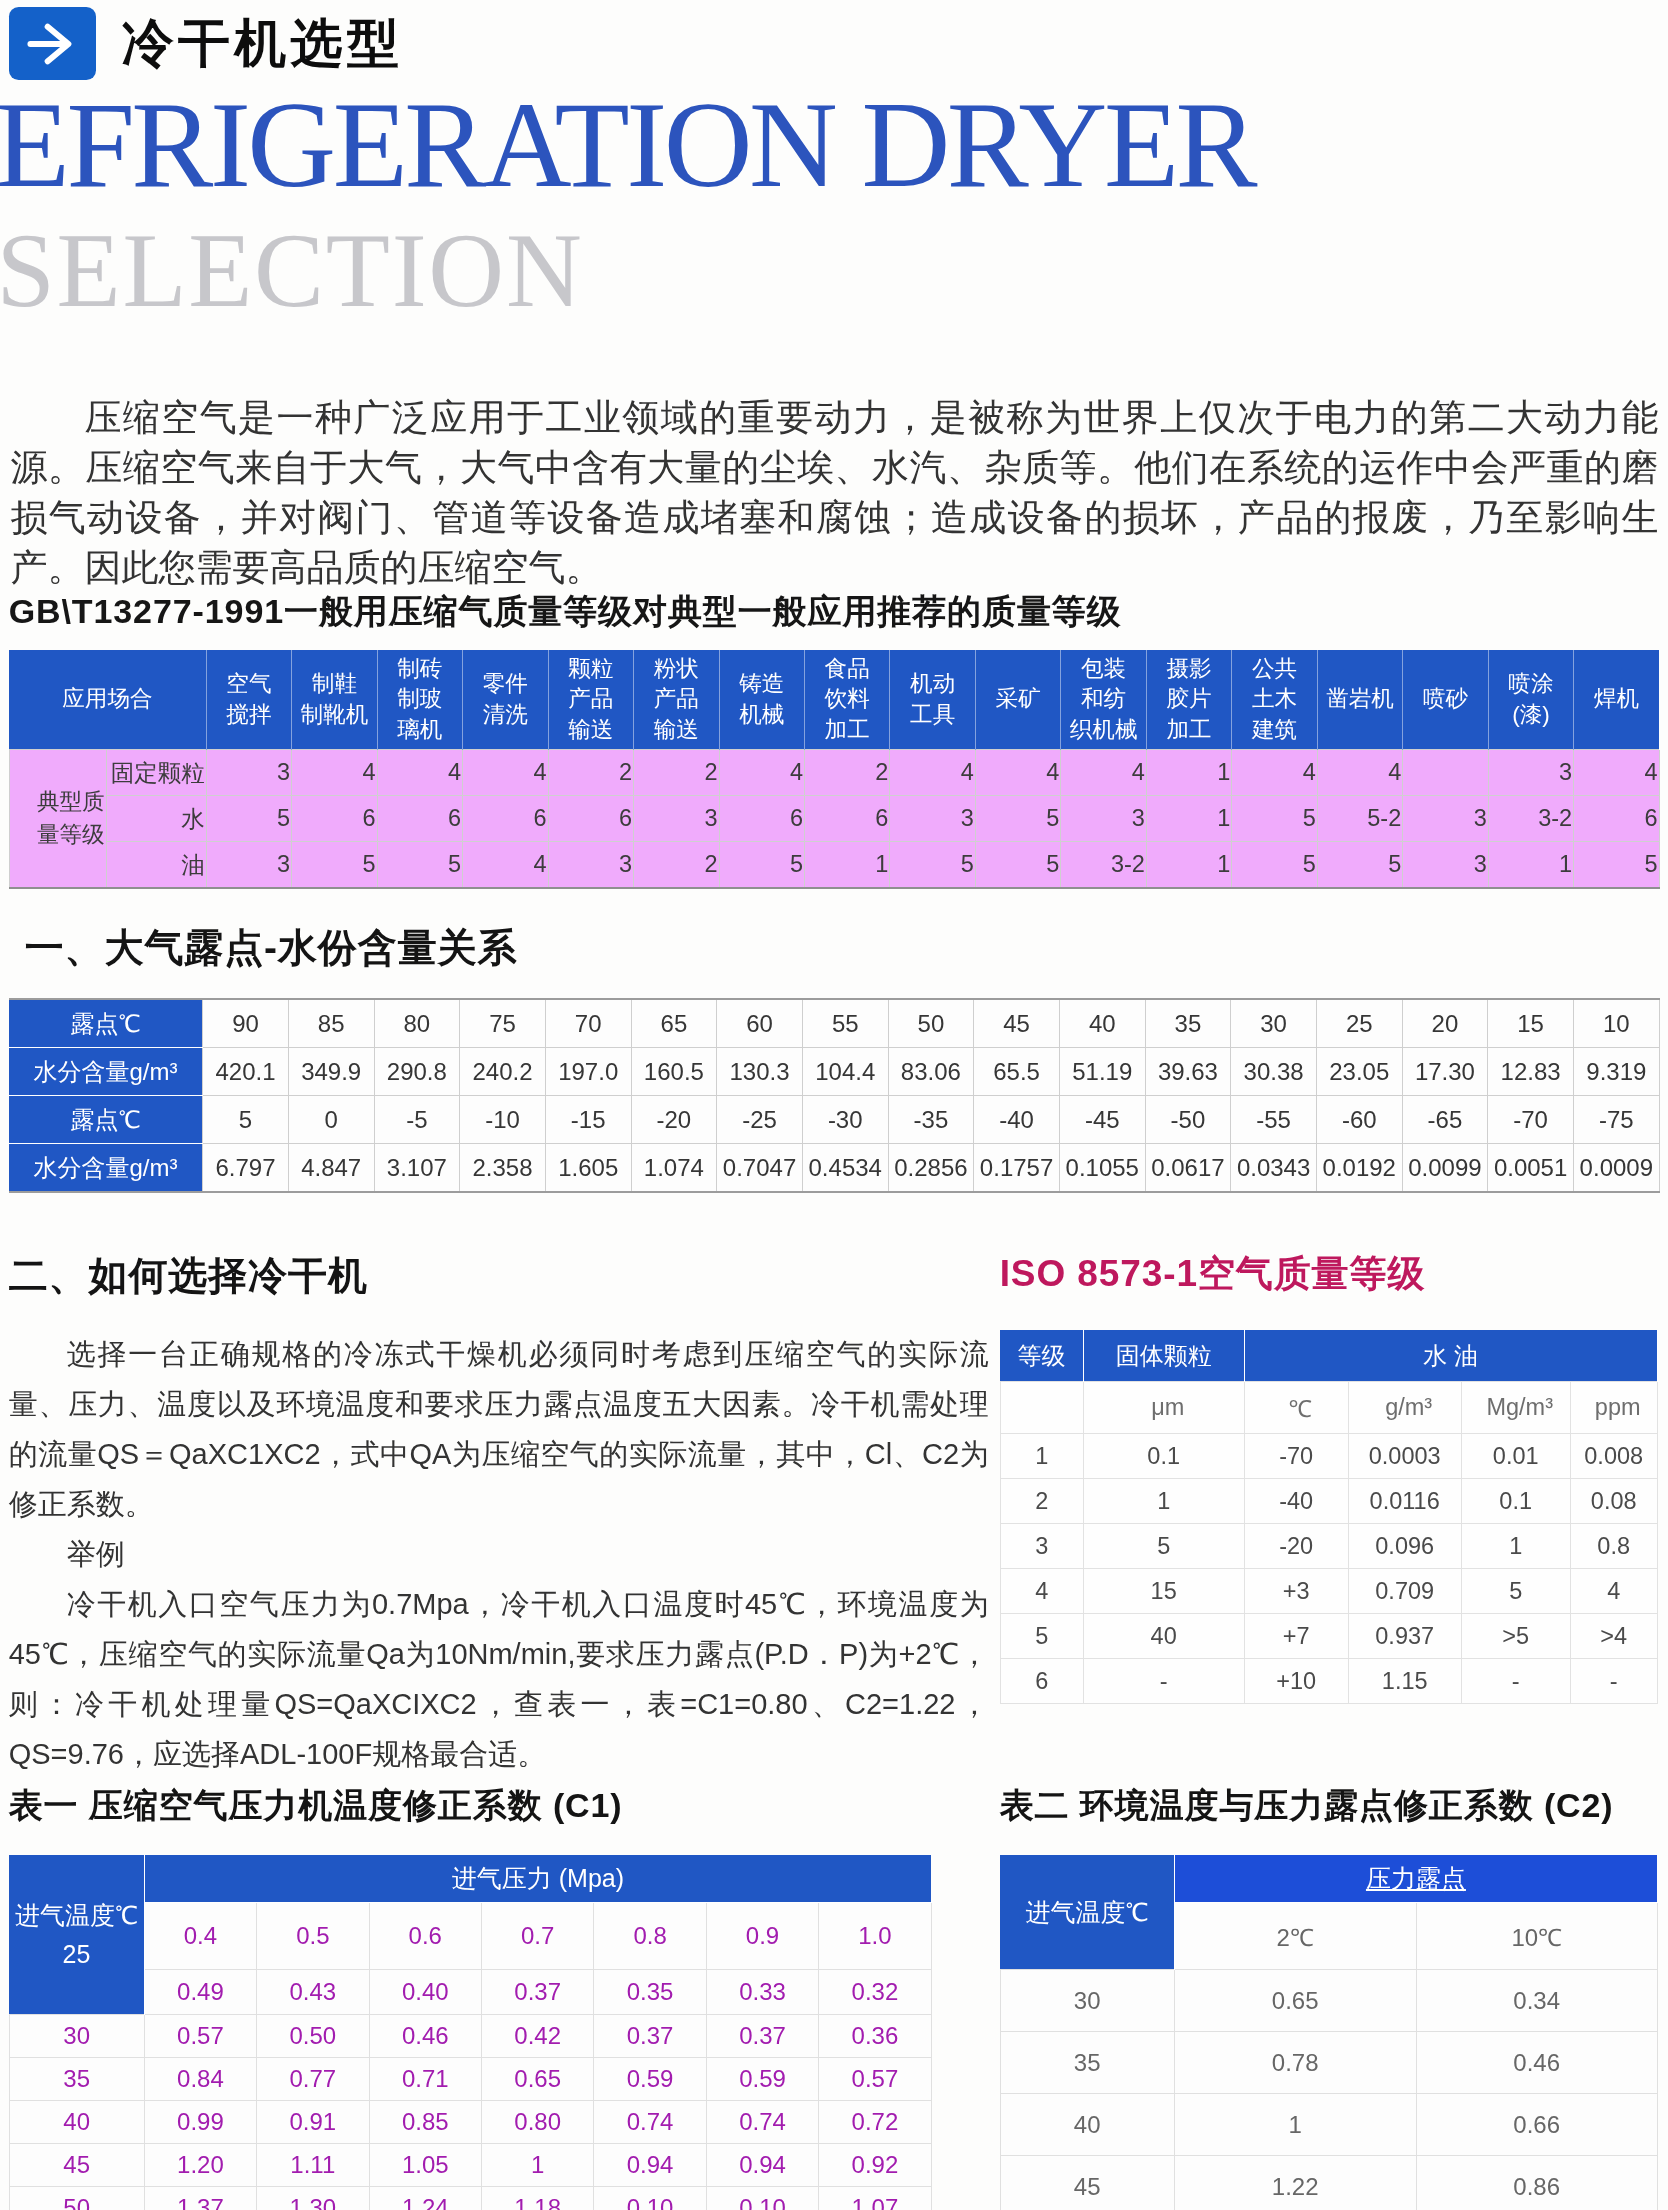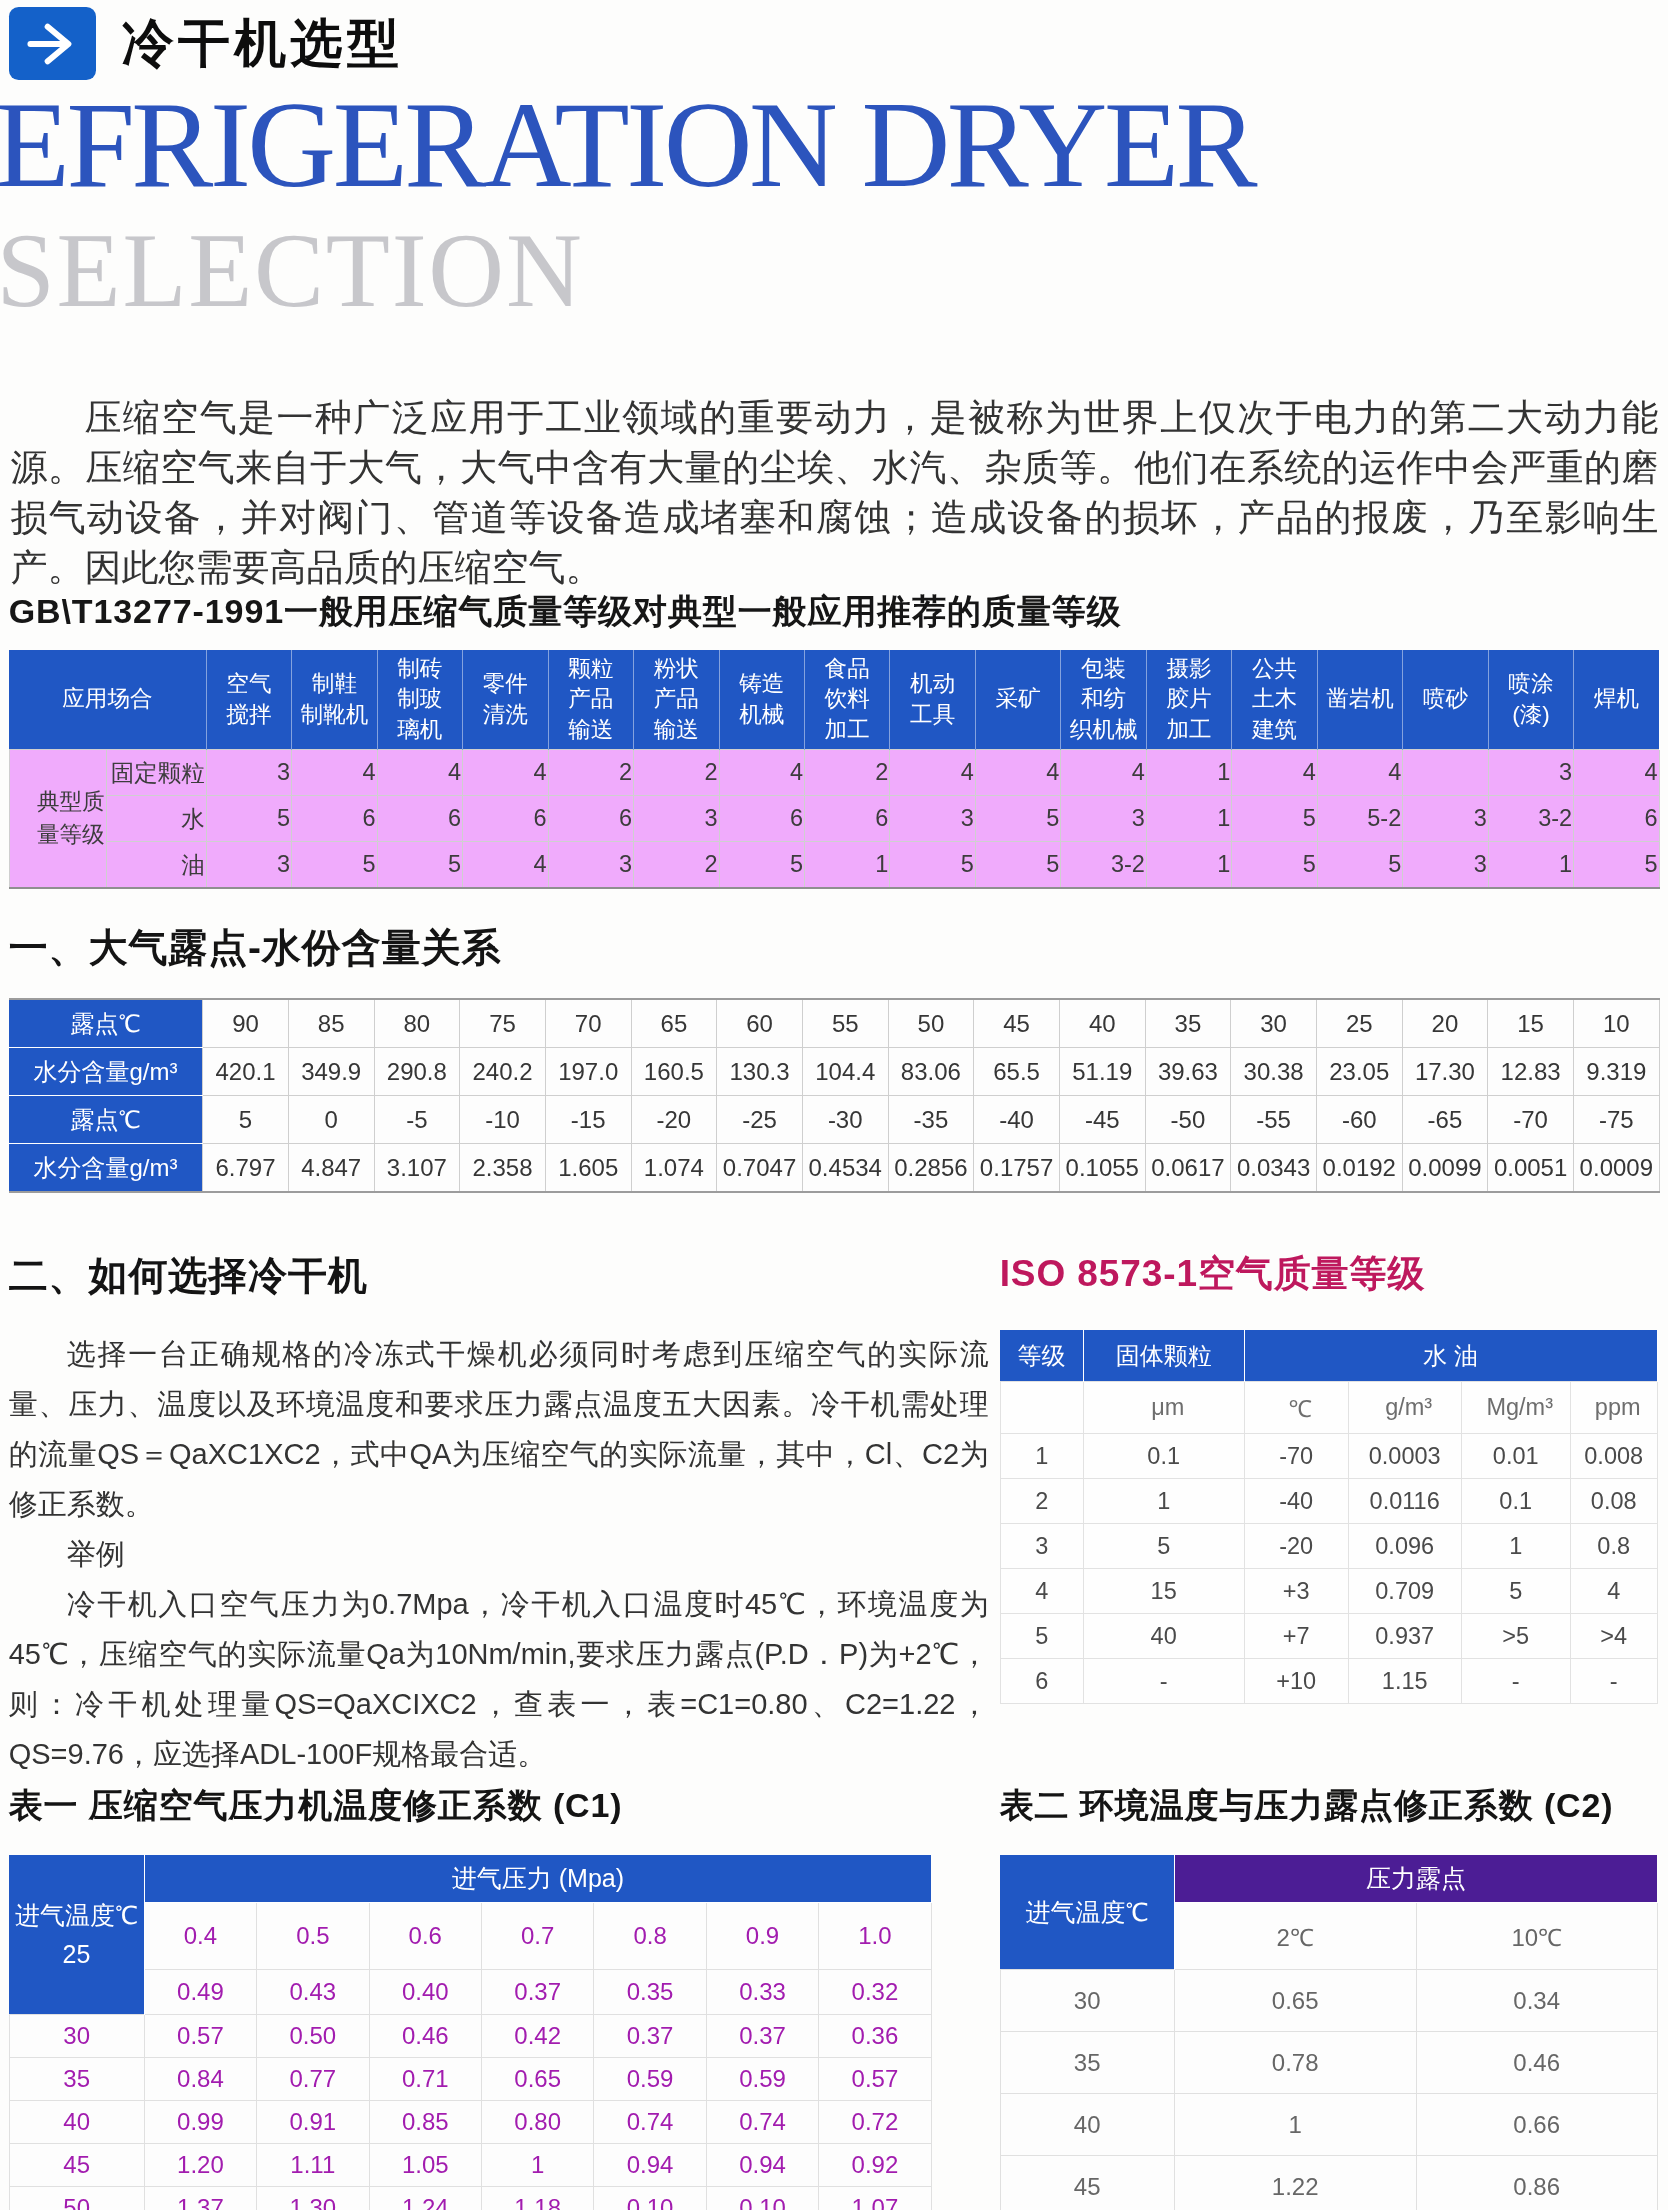--- a/index.html
+++ b/index.html
@@ -24,21 +24,21 @@
     color:#161616;letter-spacing:0.9px;}
   #gb-table{position:absolute;left:8.7px;top:650px;width:1651px;border-collapse:collapse;
     table-layout:fixed;border-bottom:2.6px solid #8f8f8f;}
   #gb-table th{background:#2057c4;color:#fff;font-weight:normal;font-size:22.6px;line-height:1.35;
     white-space:pre-line;height:97px;text-align:center;vertical-align:middle;
     border-right:0.9px solid rgba(255,255,255,.45);}
   #gb-table td{height:43px;text-align:right;font-size:23.5px;color:#3c3c3c;
     border:0.9px solid #cfcfcf;background:#f0abfc;vertical-align:middle;}
   #gb-table td.grp{font-size:22.6px;white-space:pre-line;line-height:1.45;}
   
-  .sec-title{font-size:39px;color:#141414;font-weight:600;letter-spacing:0.9px;}
+  .sec-title{font-size:39px;color:#141414;font-weight:600;letter-spacing:0.9px;margin-left:16px;}
   .s1{position:absolute;left:8.7px;top:921px;}
   
   #dew-table{position:absolute;left:8.7px;top:998px;width:1651px;border-collapse:collapse;
     table-layout:fixed;border-top:2.6px solid #9c9c9c;border-bottom:2.6px solid #9c9c9c;}
   #dew-table td{height:45px;text-align:center;font-size:24px;color:#363636;
     border:0.9px solid #cfcfcf;background:#fdfdfd;vertical-align:middle;}
   #dew-table td.lbl{background:#2057c4;color:#fff;border:none;border-bottom:1.7px solid #fff;
     font-size:24px;}
   
   .two-col{position:absolute;left:8.7px;top:1249px;width:1649px;display:flex;}
@@ -66,22 +66,22 @@
     font-size:25px;border:none;border-right:1.7px solid #fff;}
   #c1-table td.bluehead{background:#2057c4;color:#fff;height:45px;font-size:25px;border:none;
     border-bottom:1.7px solid #fff;}
   #c1-table tr.pressures td{height:64px;}
   #c1-table tr.firstrow td{height:42px;}
   #c2-table{width:658px;border-collapse:collapse;table-layout:fixed;border-bottom:2.6px solid #6f6f6f;}
   #c2-table td{height:59px;text-align:center;font-size:24px;color:#666;
     border:0.9px solid #e0e0e0;background:#fdfdfd;vertical-align:middle;}
   #c2-table td.corner{background:#2057c4;color:#fff;font-size:25px;border:none;
     border-right:1.7px solid #fff;}
-  #c2-table td.bluehead{background:#4c1d95;color:#fff;height:45px;font-size:25px;border:none;
-    border-bottom:1.7px solid #fff;}
+  #c2-table td.bluehead{background:#1d4ed8;color:#fff;height:45px;font-size:25px;border:none;
+    border-bottom:1.7px solid #fff;text-decoration:underline;}
   #c2-table tr.dews td{height:64px;}
 </style>
 </head>
 <body>
 
 <div class="page">
 
   <div class="hdr">
     <div class="hdr-icon">
       <svg width="54" height="50" viewBox="0 0 62 58" aria-hidden="true">

